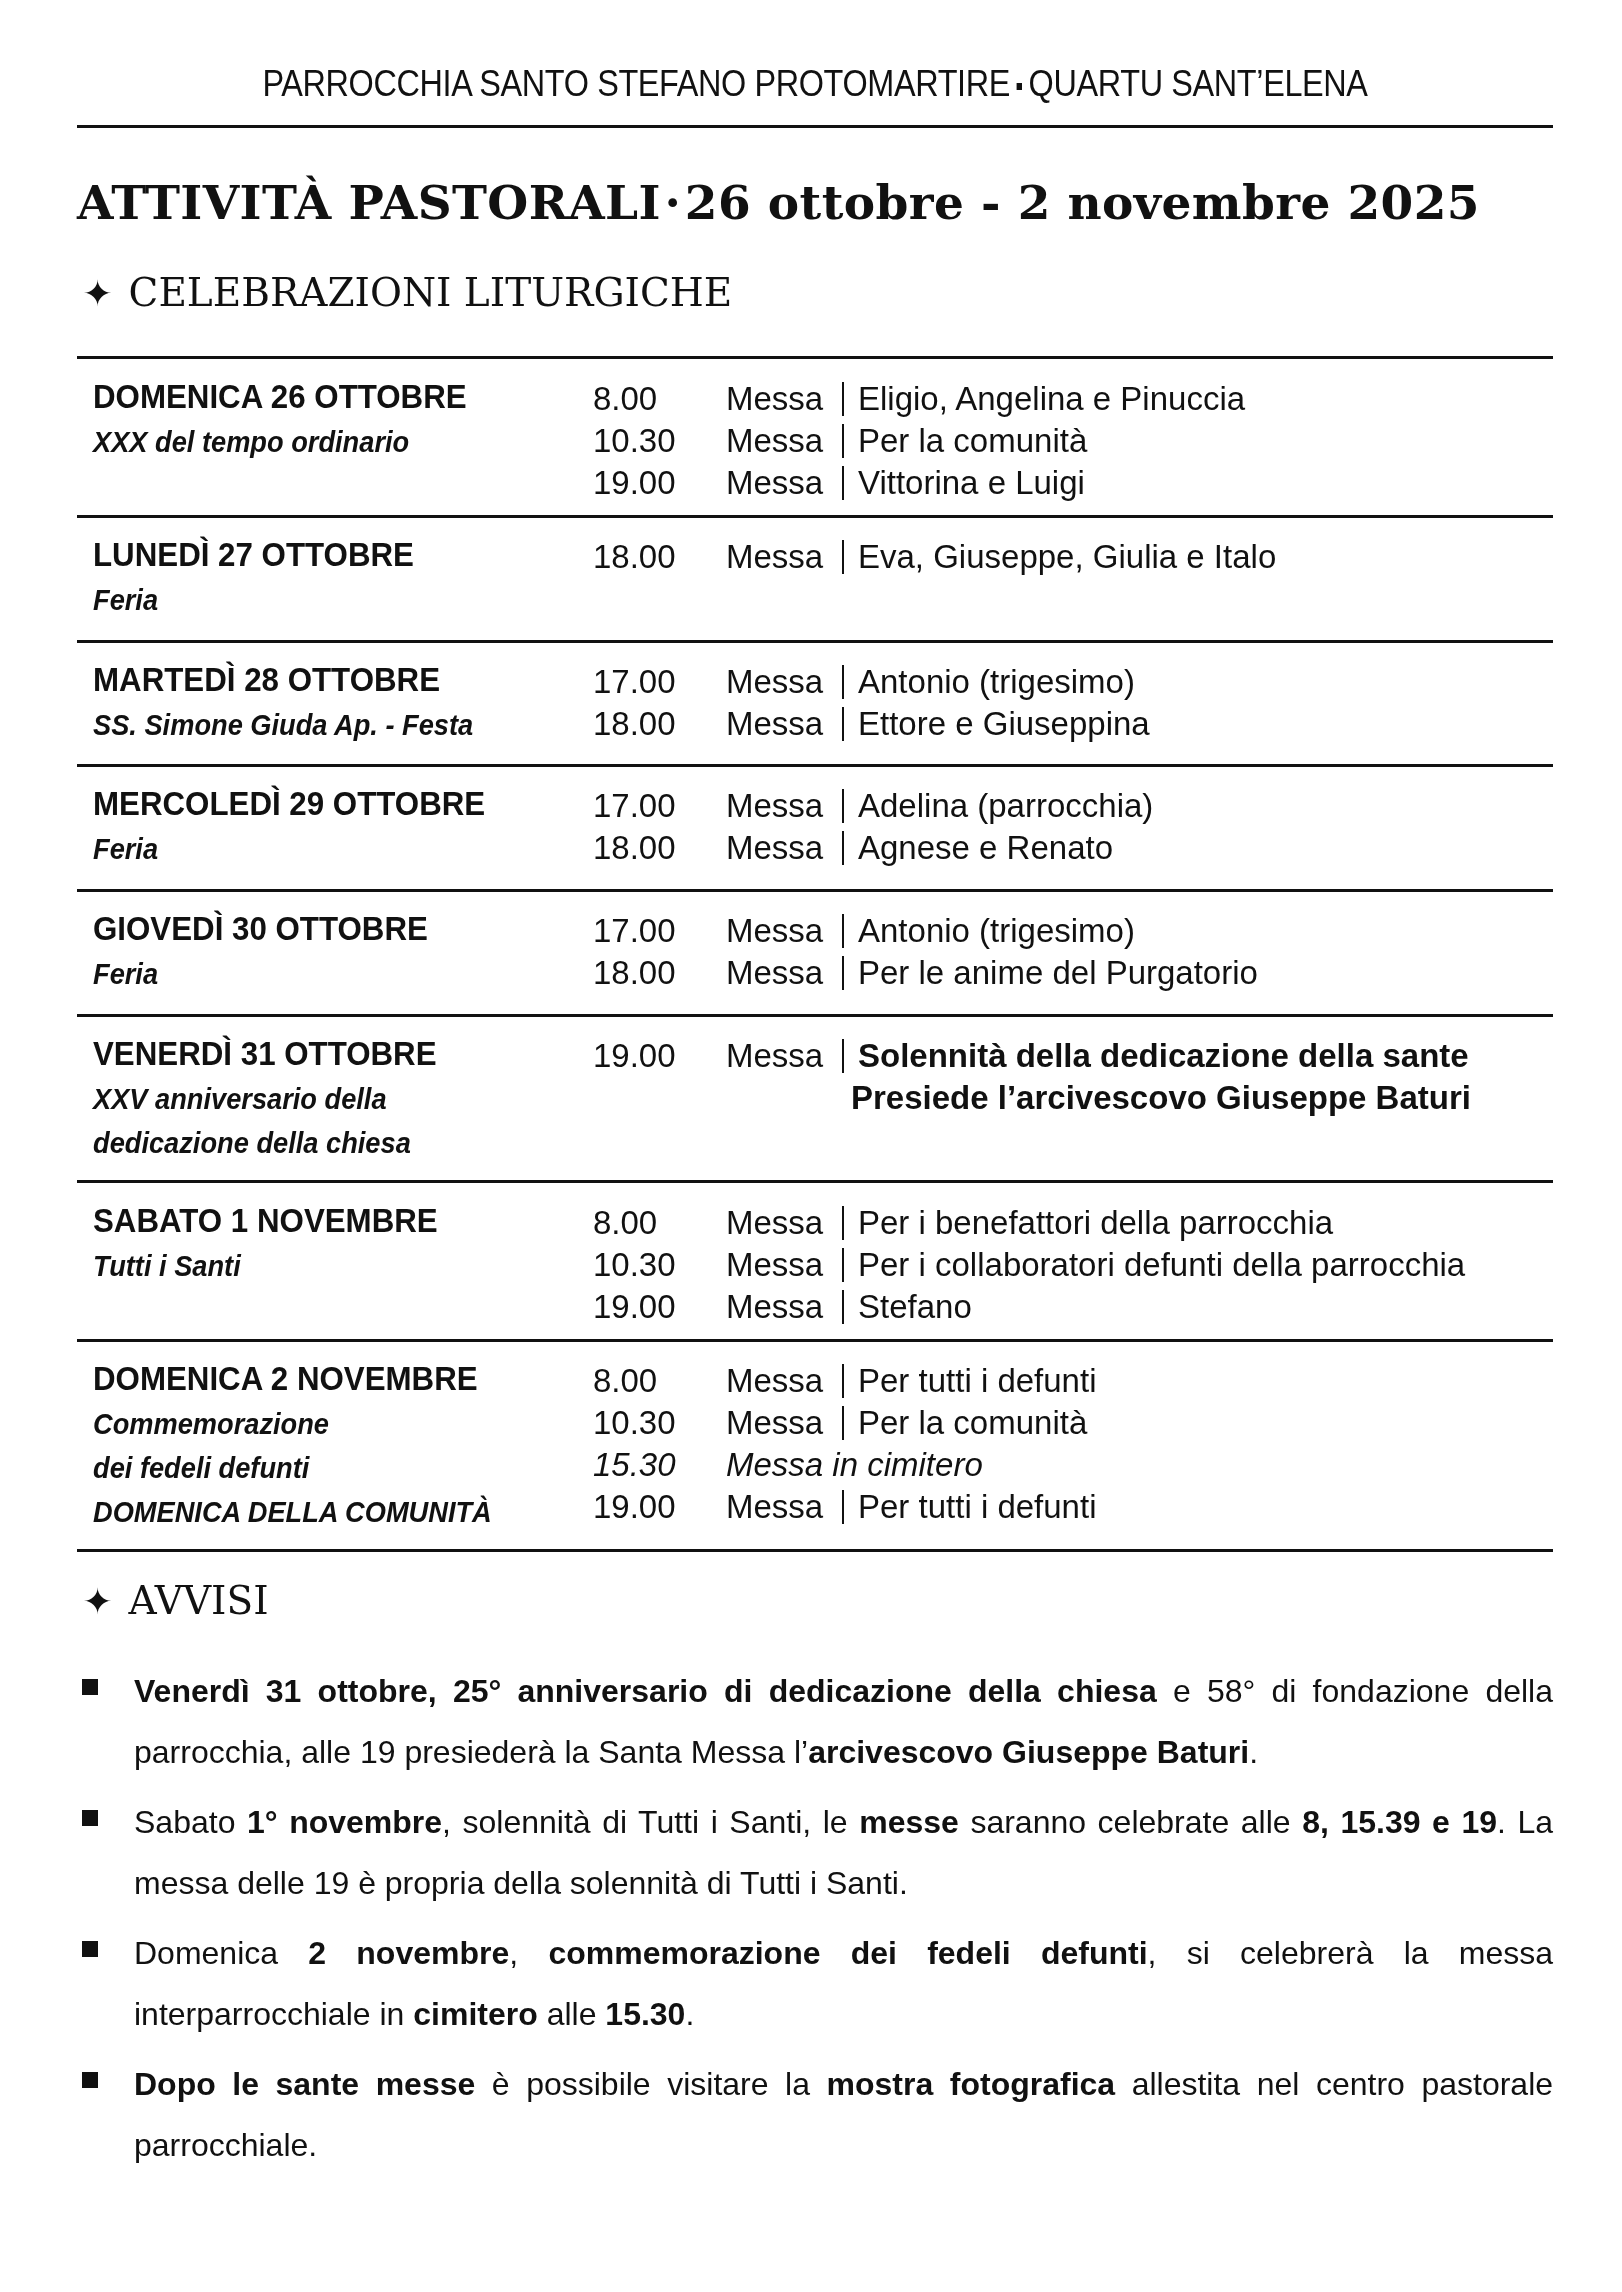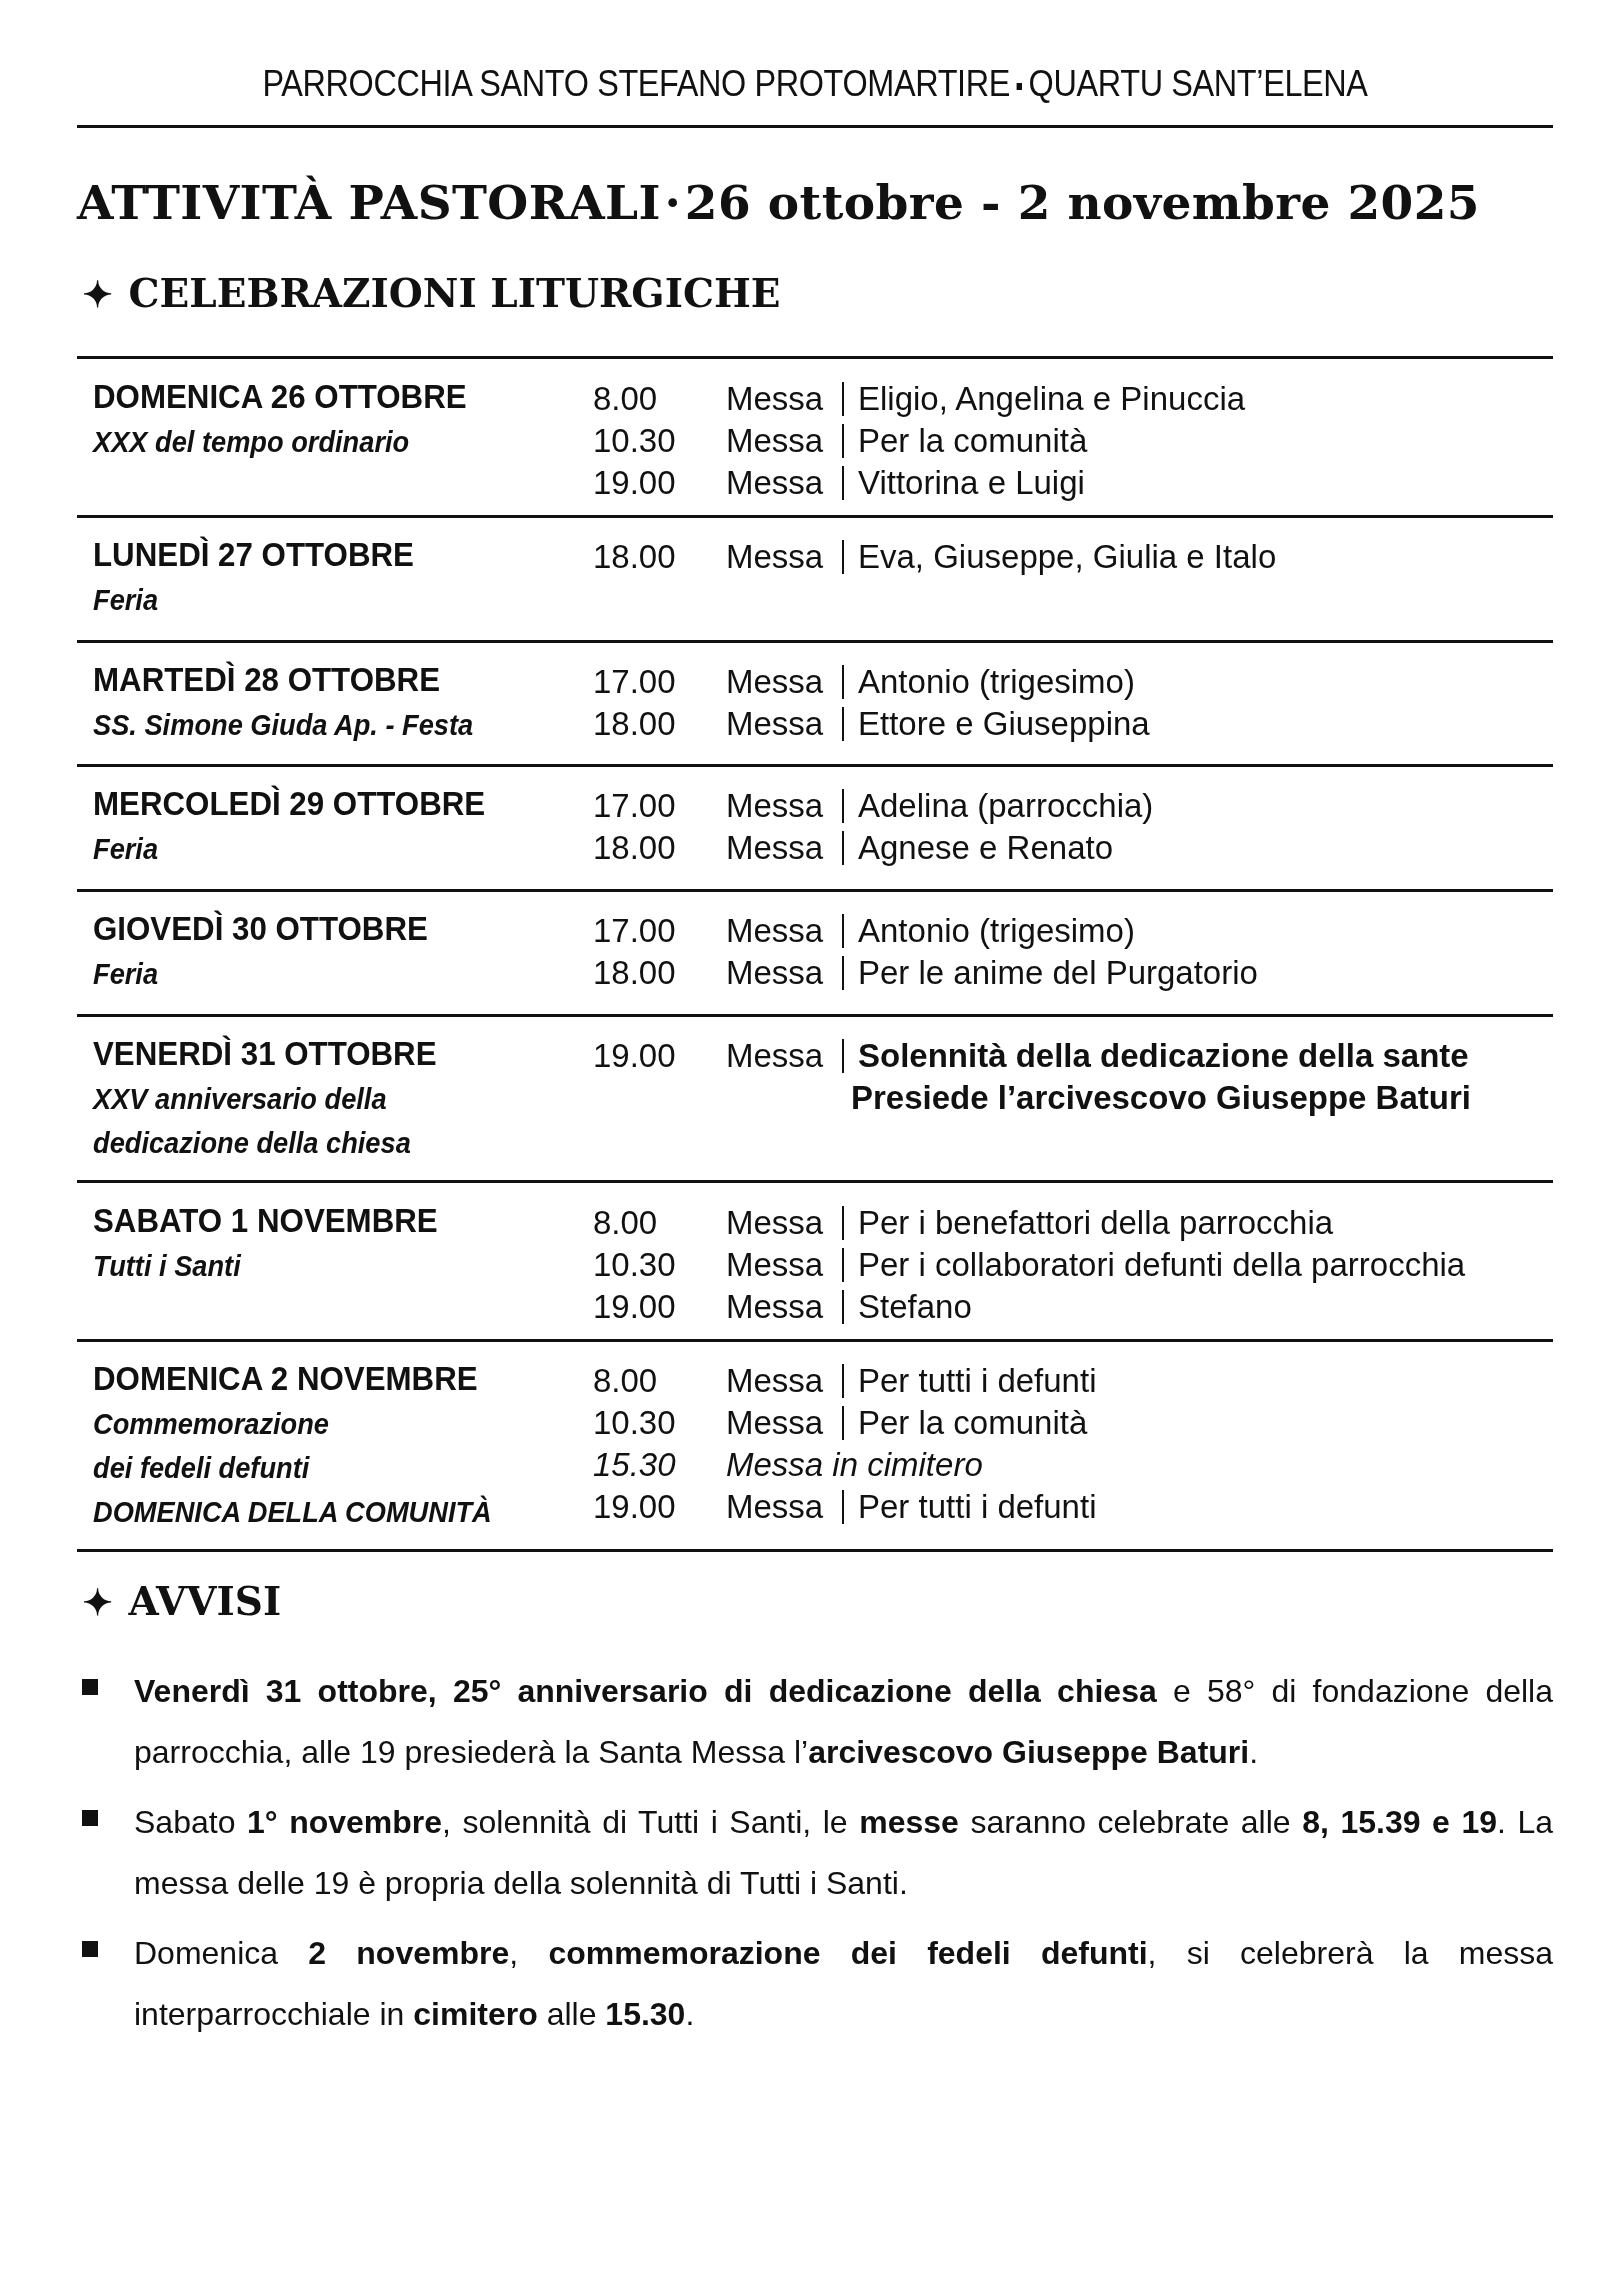--- a/index.html
+++ b/index.html
@@ -6,21 +6,21 @@
   body { width:1623px; height:2293px; position:relative; overflow:hidden; color:#111111;
          font-family:"Liberation Sans", sans-serif; }
   .page { position:absolute; left:77px; top:0; width:1476px; }
   .hdr { position:absolute; top:63px; left:0; width:1476px; text-align:center;
          font-family:"Liberation Sans", sans-serif; font-size:36px; letter-spacing:-0.4px; transform:scaleX(0.9); }
   .hdr .dot { display:inline-block; width:6.3px; height:6.3px; background:#111; vertical-align:middle; margin:0 7.2px; }
   .hdr-rule { position:absolute; top:125px; left:0; width:1476px; height:2.7px; background:#111; }
   .title { position:absolute; top:175px; left:0; width:1476px; text-align:left;
            font-family:"DejaVu Serif", serif; font-weight:bold; font-size:47px; letter-spacing:0.4px; }
   .title .sep { margin:0 3.6px; }
-  .sec { position:absolute; left:5.4px; font-family:"DejaVu Serif", serif; font-weight:bold; font-size:39px; }
+  .sec { position:absolute; left:5.4px; font-family:"DejaVu Serif", serif; font-weight:normal; font-size:39px; }
   .sec .star { margin-right:16px; font-size:36px; }
   .rule { position:absolute; left:0; width:1476px; height:2.7px; background:#111; }
   .row { position:absolute; left:0; width:1476px; }
   .day { position:absolute; left:16px; top:0; font-family:"Liberation Sans", sans-serif; }
   .day .name { font-weight:bold; font-size:34px; line-height:47px; display:block; white-space:nowrap; transform:scaleX(0.92); transform-origin:left; }
   .day .sub { font-style:italic; font-weight:bold; font-size:29.6px; line-height:44px; display:block; white-space:nowrap; transform:scaleX(0.92); transform-origin:left; }
   .masses { position:absolute; left:516px; top:5.4px; }
   .mass { font-size:33px; line-height:42px; height:42px; white-space:nowrap; position:relative; }
   .mass .t { position:absolute; left:0; }
   .mass .m { position:absolute; left:133px; }
@@ -240,15 +240,16 @@
     </div>
 
   <div class="sec" style="top:1578px;">
     <span class="star">✦</span><span>AVVISI</span>
   </div>
 
   <div class="avvisi" id="notices">
       <div class="notice"><span class="sq"></span><b>Venerdì 31 ottobre, 25° anniversario di dedicazione della chiesa</b><span> e 58° di fondazione della parrocchia, alle 19 presiederà la Santa Messa l’</span><b>arcivescovo Giuseppe Baturi</b><span>.</span></div>
       <div class="notice"><span class="sq"></span><span>Sabato </span><b>1° novembre</b><span>, solennità di Tutti i Santi, le </span><b>messe</b><span> saranno celebrate alle </span><b>8, 15.39 e 19</b><span>. La messa delle 19 è propria della solennità di Tutti i Santi.</span></div>
       <div class="notice"><span class="sq"></span><span>Domenica </span><b>2 novembre</b><span>, </span><b>commemorazione dei fedeli defunti</b><span>, si celebrerà la messa interparrocchiale in </span><b>cimitero</b><span> alle </span><b>15.30</b><span>.</span></div>
+      <div class="notice"><span class="sq"></span><b>Dopo le sante messe</b><span> è possibile visitare la </span><b>mostra fotografica</b><span> allestita nel centro pastorale parrocchiale.</span></div>
     </div>
 </div>
 
 
 </body></html>

